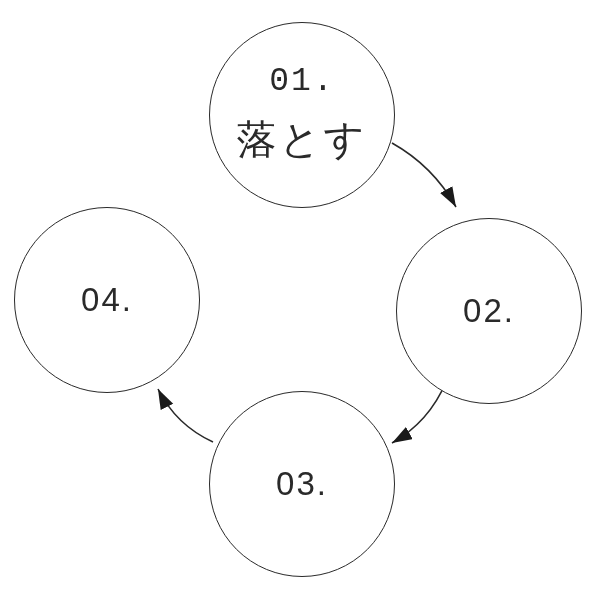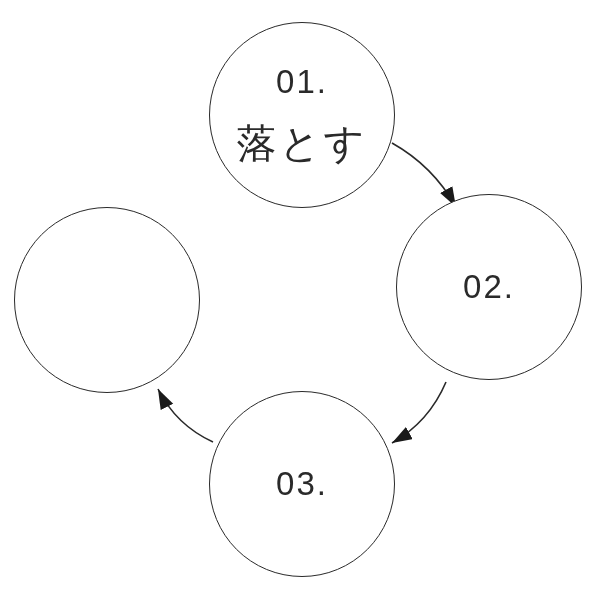--- a/index.html
+++ b/index.html
@@ -29,22 +29,22 @@
     border: 1.5px solid var(--stroke, #2a2a2a);
     border-radius: 50%;
     background: #ffffff;
     box-sizing: border-box;
     display: flex;
     flex-direction: column;
     align-items: center;
     justify-content: center;
     text-align: center;
   }
-  .circle.pos-top    { left: 209px; top: 22px;  }
-  .circle.pos-right  { left: 396px; top: 194px; }
+  .circle.pos-top    { left: 209px; top: 22px; font-family: Liberation Mono, monospace;  }
+  .circle.pos-right  { left: 396px; top: 218px; }
   .circle.pos-bottom { left: 209px; top: 391px; gap: 43px; }
   .circle.pos-left   { left: 14px;  top: 207px; }
   .step-num {
     font-size: 33px;
     line-height: 1.1;
     letter-spacing: 2px;
     color: var(--text, #2a2a2a);
     font-weight: 400;
   }
   .step-label {
@@ -85,15 +85,16 @@
 
   <div class="circle pos-right">
     <div class="step-num">02.</div>
   </div>
 
   <div class="circle pos-bottom">
     <div class="step-num">03.</div>
   </div>
 
   <div class="circle pos-left">
+    <div class="step-num">04.</div>
   </div>
 
 </div>
 
 </body></html>

